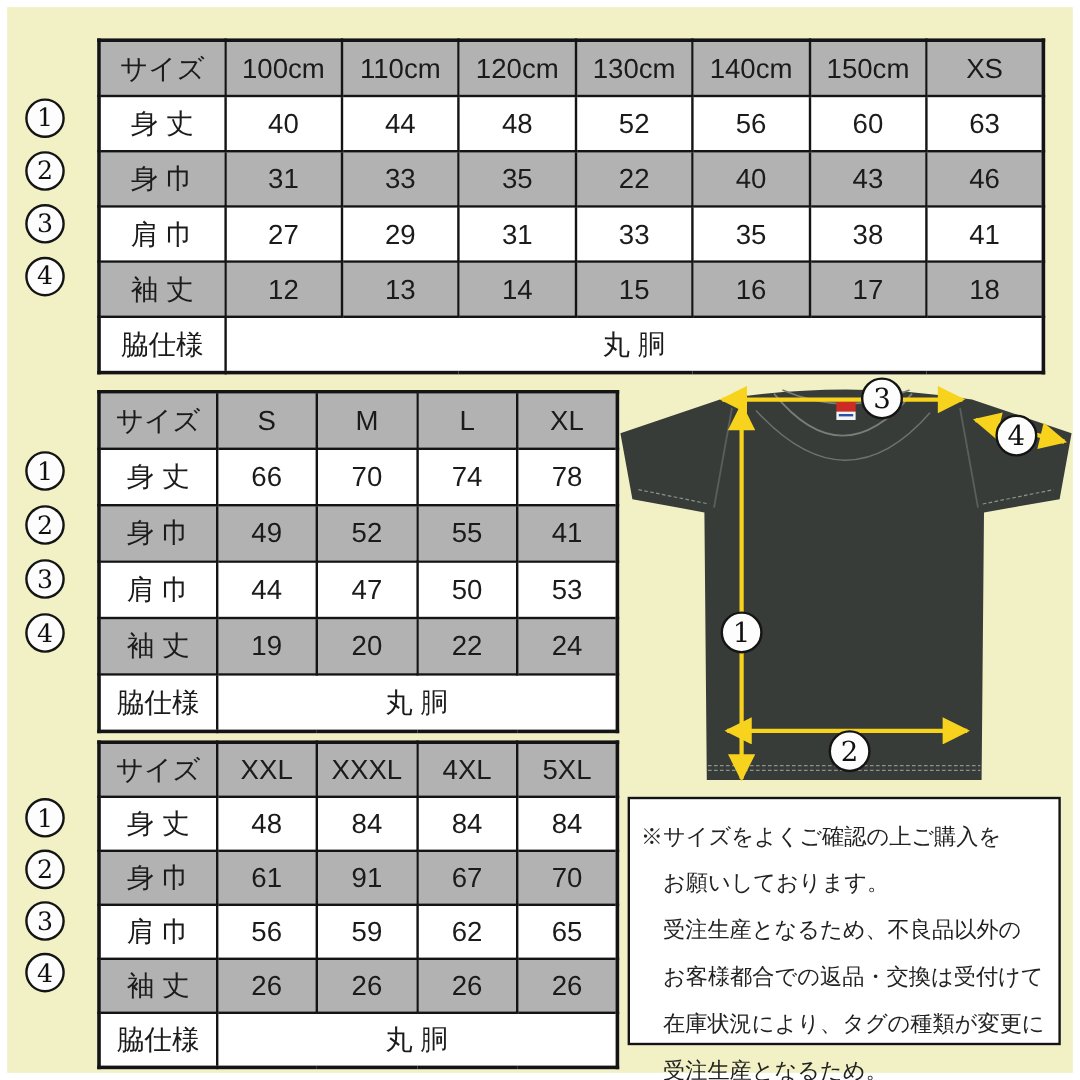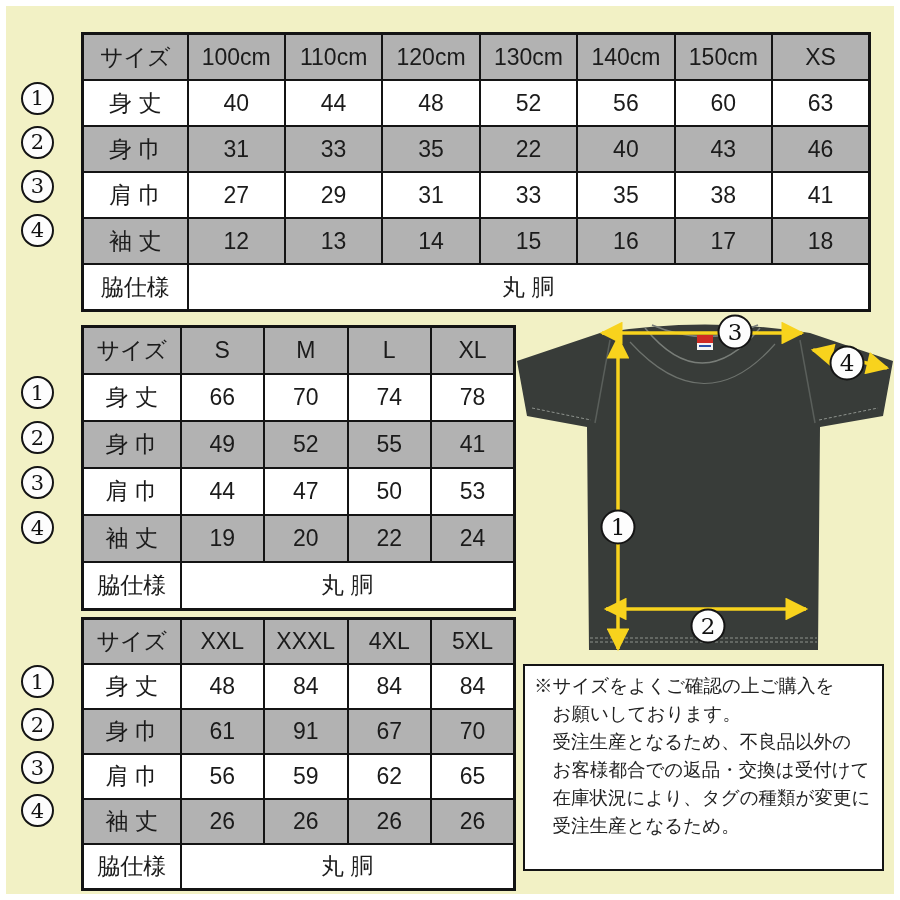--- a/index.html
+++ b/index.html
@@ -29,21 +29,21 @@
   .t2{left:15px;top:325px;--rh:45px;}
   .t3{left:15px;top:617px;--rh:43px;}
 
   
   .diagram{position:absolute;left:510px;top:312px;width:390px;height:348px;}
 
   
   .note{position:absolute;left:523px;top:664px;width:361px;height:207px;
         background:#ffffff;border:2px solid #141414;box-sizing:border-box;
         padding:6px 6px 6px 9px;font-size:18.5px;line-height:28px;color:#222;}
-  .note-line{white-space:nowrap;}
+  .note-line{white-space:nowrap;margin-top:11px;}
   .note-line.ind{padding-left:1em;}
 </style>
 </head>
 <body>
 
 <div class="bg"></div>
 
 <section class="tblock t1">
   <div class="numcol">
       <div class="circ">

